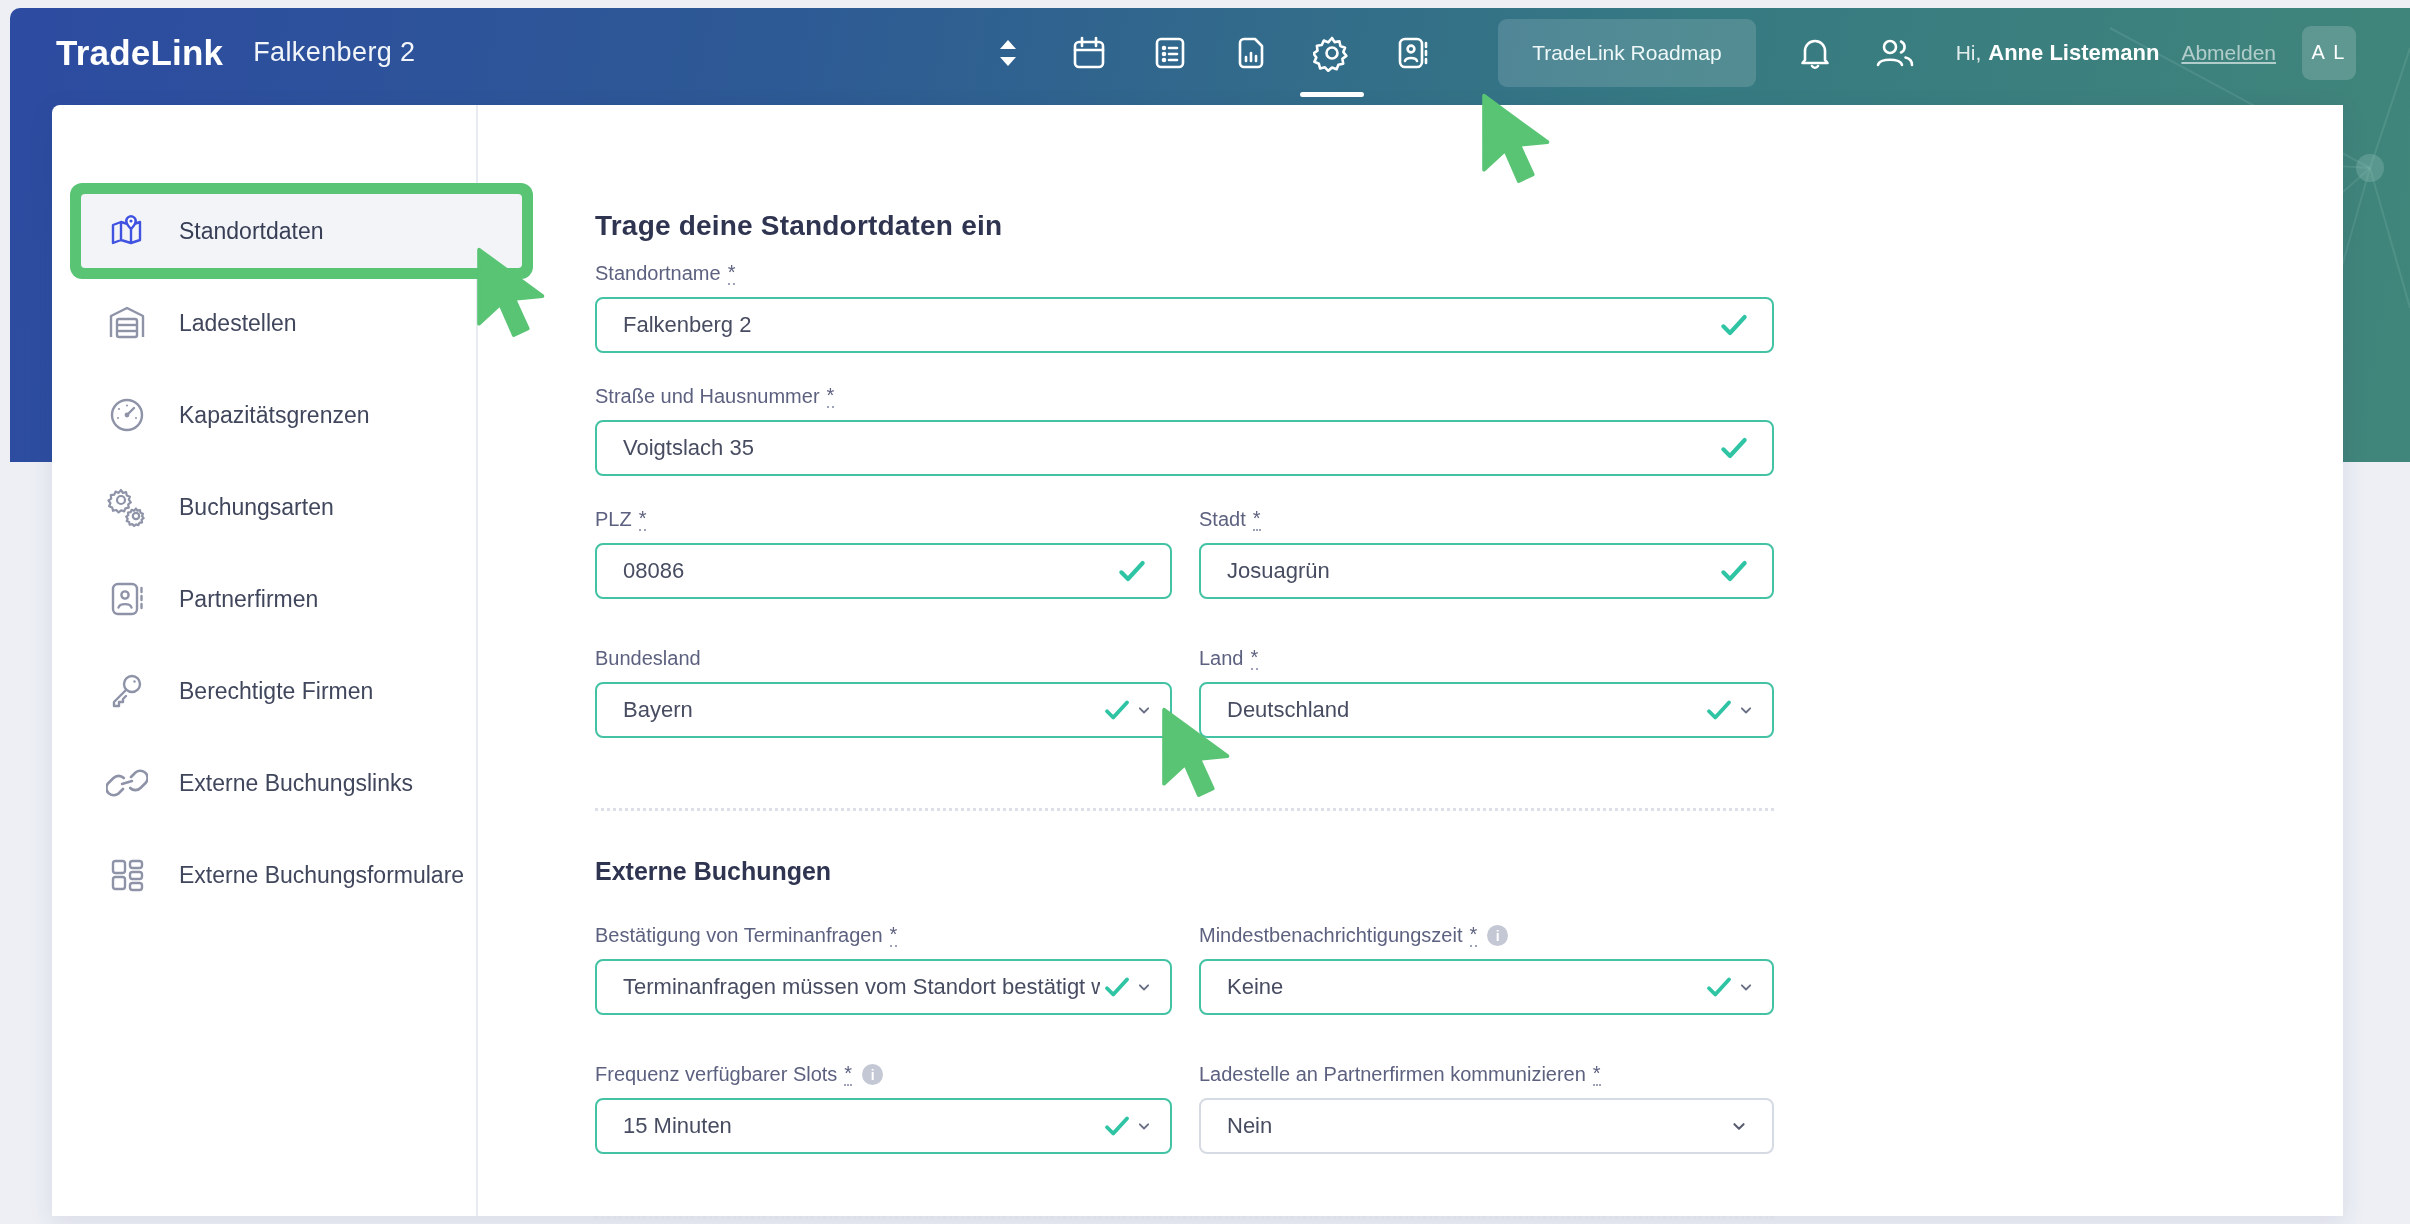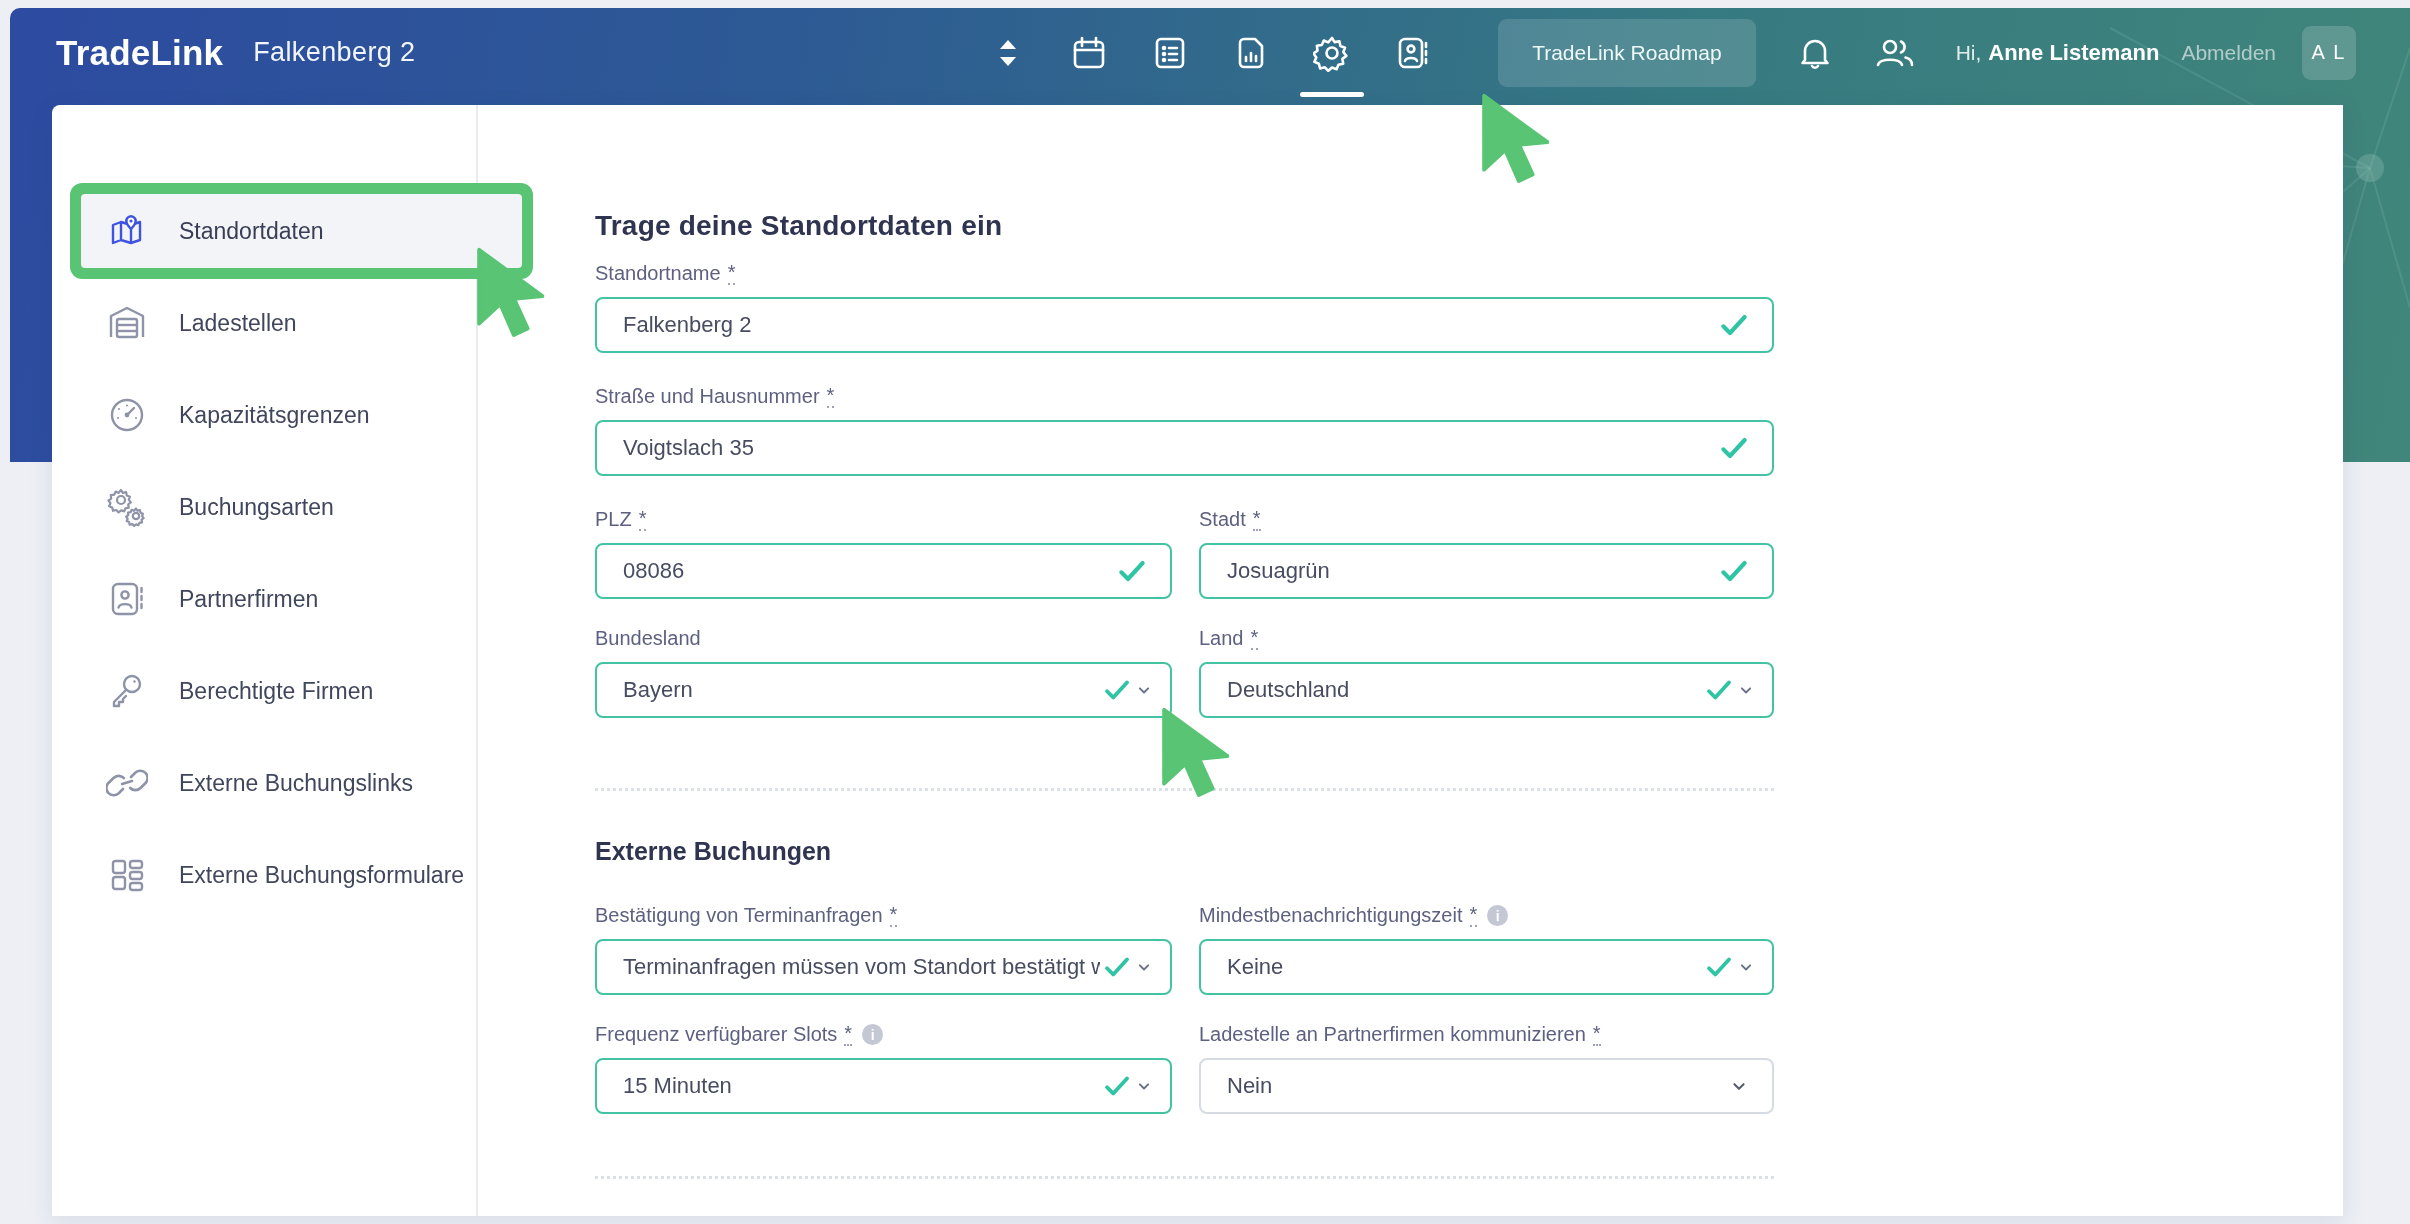--- a/index.html
+++ b/index.html
@@ -38,21 +38,21 @@
   }
   .roadmap-btn {
     margin-left: 56px; height: 68px; padding: 0 34px;
     background: rgba(255,255,255,.14); border: none; border-radius: 9px;
     color: #eef8f8; font-size: 21px; font-family: inherit; cursor: pointer;
     display: flex; align-items: center; white-space: nowrap;
   }
   .bell-wrap, .people-wrap { margin-left: 42px; cursor: pointer; display: flex; align-items: center; }
   .greeting { margin-left: 40px; font-size: 21px; color: rgba(255,255,255,.85); white-space: nowrap; }
   .greeting b { color: #fff; font-weight: bold; margin-left: 7px; font-size: 22px; }
-  .logout { margin-left: 22px; font-size: 21px; color: rgba(255,255,255,.6); cursor: pointer; white-space: nowrap; }
+  .logout { margin-left: 22px; font-size: 21px; color: rgba(255,255,255,.6); cursor: pointer; white-space: nowrap; text-decoration: underline; }
   .avatar {
     margin-left: 26px; width: 54px; height: 54px; border-radius: 9px;
     background: rgba(255,255,255,.17); color: #fff; font-size: 20px;
     display: flex; align-items: center; justify-content: center; letter-spacing: 2px; cursor: pointer;
   }
 
   
   .card {
     position: absolute; left: 52px; top: 105px; width: 2291px; height: 1111px;
     background: #fff; border-radius: 8px 0 0 0;
@@ -72,21 +72,21 @@
   .side-item.active { background: #f2f4f8; box-shadow: 0 0 0 11px #58c474; }
   .side-item.active .s-label { color: #383e55; }
 
   
   .main { flex: 1; padding: 105px 0 0 117px; }
   .form-area { width: 1179px; }
   h1.page-title { font-size: 28px; color: #2f3450; font-weight: 600; letter-spacing: .2px; margin-bottom: 20px; }
   h2.section-title { font-size: 25px; color: #2f3450; font-weight: 600; margin: 46px 0 38px; }
 
   .field { margin-bottom: 32px; }
-  .row2 { display: grid; grid-template-columns: 577px 575px; column-gap: 27px; margin-bottom: 28px; }
+  .row2 { display: grid; grid-template-columns: 577px 575px; column-gap: 27px; margin-bottom: 48px; }
   .row2 .field { margin-bottom: 0; }
 
   .f-label { font-size: 20px; color: #5d6180; margin-bottom: 12px; display: flex; align-items: center; }
   .req { margin-left: 7px; border-bottom: 2px dotted #9da1ba; line-height: 1; padding-bottom: 1px; }
   .info-ic {
     margin-left: 10px; width: 21px; height: 21px; border-radius: 50%;
     background: #c4c8d4; color: #fff; font-size: 14px; font-weight: bold;
     display: inline-flex; align-items: center; justify-content: center;
   }
 

